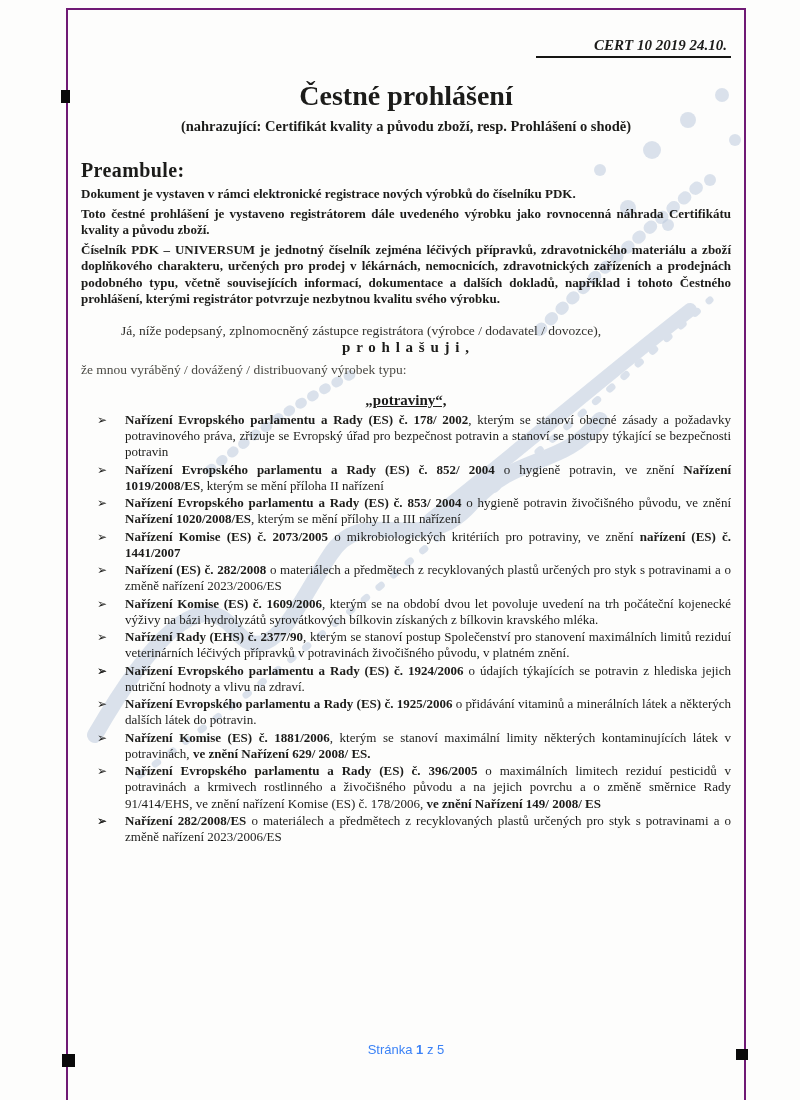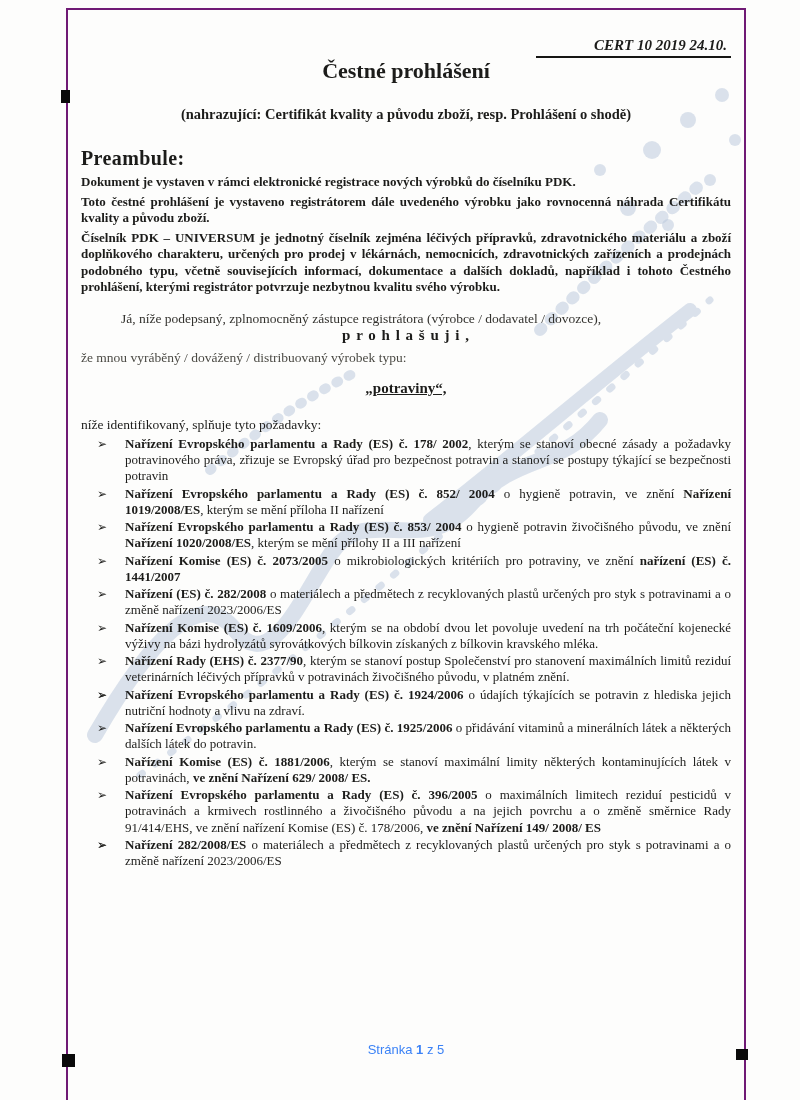--- a/index.html
+++ b/index.html
@@ -11,22 +11,22 @@
   .page-frame{
     position:absolute;left:66px;top:8px;width:680px;height:1100px;
     border:2px solid #701a75;box-sizing:border-box;padding:26px 13px 0;z-index:1;
     background:transparent;
   }
   .doc-ref-row{text-align:right;}
   .doc-ref{
     display:inline-block;font-style:italic;font-weight:bold;font-size:15px;
     border-bottom:2px solid #161614;padding:0 4px 2px 58px;
   }
-  .title{text-align:center;font-size:22px;font-weight:bold;}
-  .subtitle{text-align:center;font-size:14.5px;font-weight:bold;margin-top:22px;}
+  .title{text-align:center;font-size:28px;font-weight:bold;margin-top:22px;}
+  .subtitle{text-align:center;font-size:14.5px;font-weight:bold;margin-top:6px;}
   .preamble-heading{font-size:20px;font-weight:bold;margin-top:24px;letter-spacing:.4px;}
   .preamble p{margin:4px 0 0;font-weight:bold;font-size:13px;line-height:1.24;text-align:justify;}
   .decl-intro{margin-top:16px;font-size:13.5px;text-indent:40px;color:#33322e;}
   .decl-word{margin-top:0;text-align:center;font-weight:bold;font-size:15px;letter-spacing:1px;}
   .product-intro{margin-top:6px;font-size:13.5px;color:#4b4a44;}
   .product-name{margin-top:14px;text-align:center;font-weight:bold;font-size:15px;text-decoration:underline;}
   .req-intro{margin-top:20px;font-size:13.5px;}
   .req-list{margin-top:3px;}
   .req-item{position:relative;padding-left:44px;margin-top:1px;font-size:13px;line-height:1.25;text-align:justify;}
   .bullet{position:absolute;left:16px;top:1px;font-family:"DejaVu Sans",sans-serif;font-size:12px;color:#232321;}
@@ -75,21 +75,20 @@
   <div class="preamble">
     <p>Dokument je vystaven v rámci elektronické registrace nových výrobků do číselníku PDK.</p>
     <p>Toto čestné prohlášení je vystaveno registrátorem dále uvedeného výrobku jako rovnocenná náhrada Certifikátu kvality a původu zboží.</p>
     <p>Číselník PDK – UNIVERSUM je jednotný číselník zejména léčivých přípravků, zdravotnického materiálu a zboží doplňkového charakteru, určených pro prodej v lékárnách, nemocnicích, zdravotnických zařízeních a prodejnách podobného typu, včetně souvisejících informací, dokumentace a dalších dokladů, například i tohoto Čestného prohlášení, kterými registrátor potvrzuje nezbytnou kvalitu svého výrobku.</p>
   </div>
 
   <div class="decl-intro">Já, níže podepsaný, zplnomocněný zástupce registrátora (výrobce / dodavatel / dovozce),</div>
   <div class="decl-word">p r o h l a š u j i ,</div>
   <div class="product-intro">že mnou vyráběný / dovážený / distribuovaný výrobek typu:</div>
   <div class="product-name">„potraviny“,</div>
-  <div class="req-intro">níže identifikovaný, splňuje tyto požadavky:</div>
 
   <div class="req-list">
       <div class="req-item"><span class="bullet">➢</span><span class="req-text"><span class="b">Nařízení Evropského parlamentu a Rady (ES) č. 178/ 2002</span><span>, kterým se stanoví obecné zásady a požadavky potravinového práva, zřizuje se Evropský úřad pro bezpečnost potravin a stanoví se postupy týkající se bezpečnosti potravin</span></span></div>
       <div class="req-item"><span class="bullet">➢</span><span class="req-text"><span class="b">Nařízení Evropského parlamentu a Rady (ES) č. 852/ 2004</span><span> o hygieně potravin, ve znění </span><span class="b">Nařízení 1019/2008/ES</span><span>, kterým se mění příloha II nařízení</span></span></div>
       <div class="req-item"><span class="bullet">➢</span><span class="req-text"><span class="b">Nařízení Evropského parlamentu a Rady (ES) č. 853/ 2004</span><span> o hygieně potravin živočišného původu, ve znění </span><span class="b">Nařízení 1020/2008/ES</span><span>, kterým se mění přílohy II a III nařízení</span></span></div>
       <div class="req-item"><span class="bullet">➢</span><span class="req-text"><span class="b">Nařízení Komise (ES) č. 2073/2005</span><span> o mikrobiologických kritériích pro potraviny, ve znění </span><span class="b">nařízení (ES) č. 1441/2007</span></span></div>
       <div class="req-item"><span class="bullet">➢</span><span class="req-text"><span class="b">Nařízení (ES) č. 282/2008</span><span> o materiálech a předmětech z recyklovaných plastů určených pro styk s potravinami a o změně nařízení 2023/2006/ES</span></span></div>
       <div class="req-item"><span class="bullet">➢</span><span class="req-text"><span class="b">Nařízení Komise (ES) č. 1609/2006</span><span>, kterým se na období dvou let povoluje uvedení na trh počáteční kojenecké výživy na bázi hydrolyzátů syrovátkových bílkovin získaných z bílkovin kravského mléka.</span></span></div>
       <div class="req-item"><span class="bullet">➢</span><span class="req-text"><span class="b">Nařízení Rady (EHS) č. 2377/90</span><span>, kterým se stanoví postup Společenství pro stanovení maximálních limitů reziduí veterinárních léčivých přípravků v potravinách živočišného původu, v platném znění.</span></span></div>
       <div class="req-item"><span class="bullet">➢</span></div>

